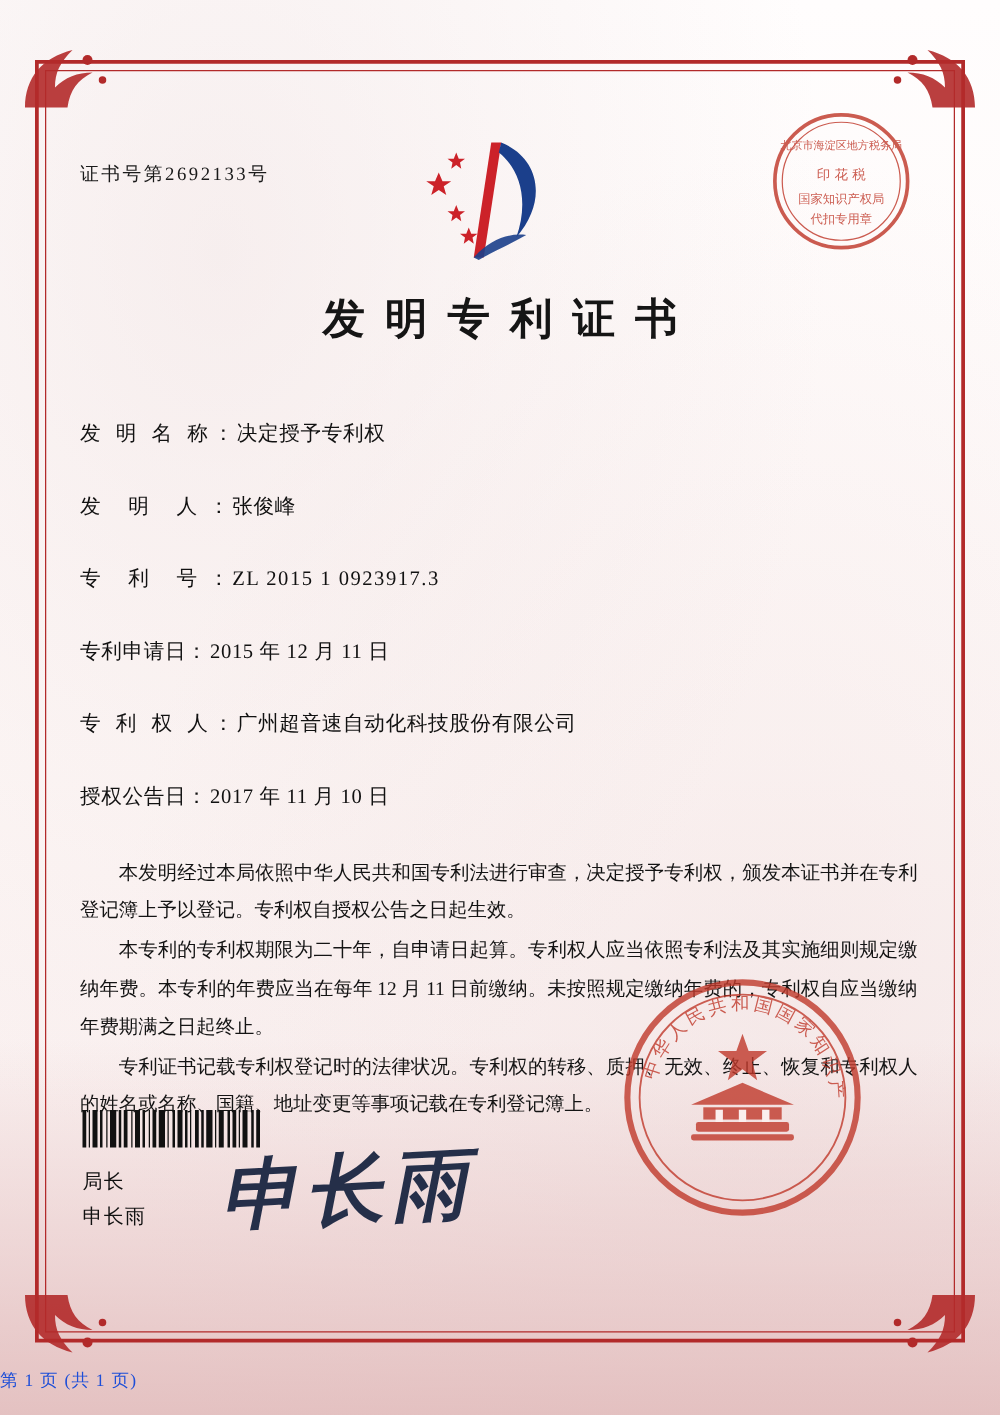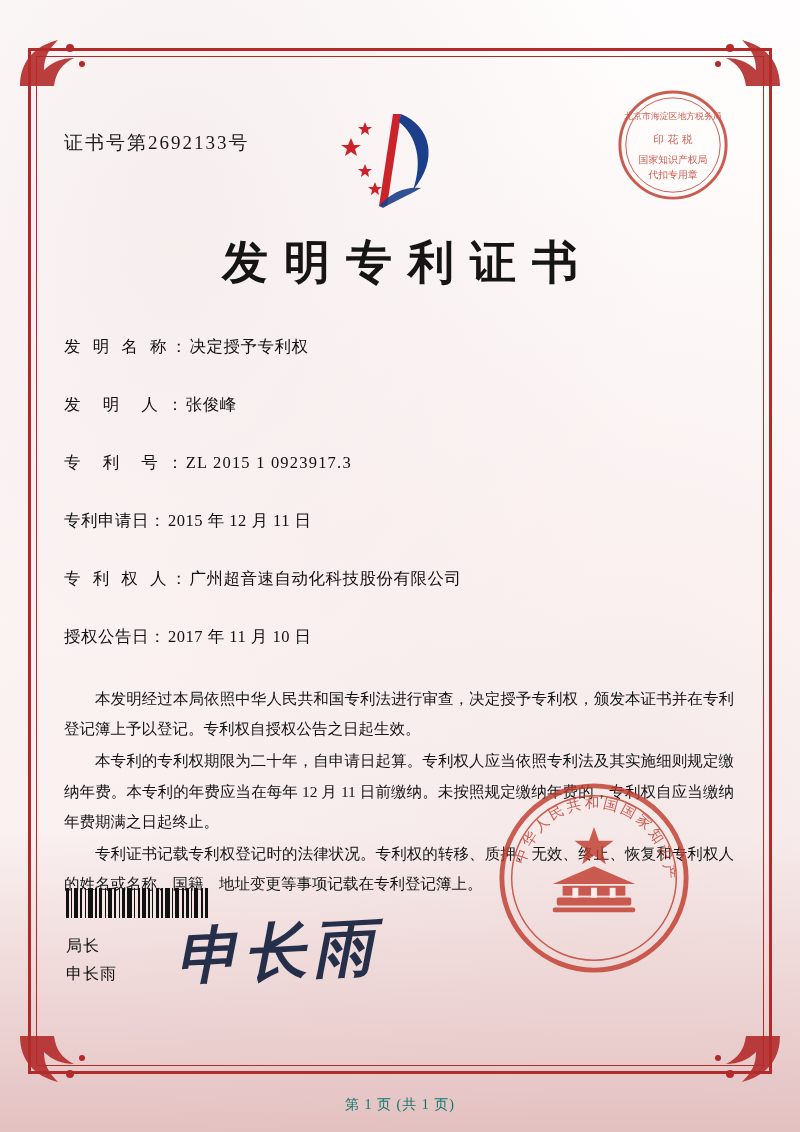--- a/index.html
+++ b/index.html
@@ -59,21 +59,21 @@
   .content {
     position: absolute;
     left: 36px; top: 56px; right: 36px; bottom: 66px;
   }
 
   
   .cert-no {
     position: absolute;
     left: 28px;
     top: 74px;
-    font-size: 19px;
+    font-size: 15px;
     letter-spacing: 2px;
     color: #1a1a1a;
   }
 
   
   .logo {
     position: absolute;
     left: 50%;
     transform: translateX(-50%);
     top: 48px;
@@ -92,21 +92,21 @@
     opacity: 0.82;
   }
   .stamp-tax svg { width: 100%; height: 100%; display: block; }
 
   
   .title {
     position: absolute;
     left: 0; right: 0;
     top: 176px;
     text-align: center;
-    font-size: 46px;
+    font-size: 34px;
     font-weight: bold;
     letter-spacing: 16px;
     text-indent: 16px;
     color: #151515;
     font-family: "DejaVu Serif", "Liberation Serif", serif;
   }
 
   
   .fields {
     position: absolute;
@@ -215,23 +215,23 @@
     letter-spacing: 2px;
     font-family: "Liberation Serif", serif;
     opacity: 0.92;
   }
 
   
   .footer {
     position: absolute;
     left: 0; right: 0;
     bottom: 18px;
-    text-align: center;
+    text-align: left;
     font-size: 14px;
-    color: #0f766e;
+    color: #1d4ed8;
     letter-spacing: 1px;
   }
 </style>
 </head>
 <body>
 
 <div class="page">
   <div class="paper-tint"></div>
   <div class="bottom-wash"></div>
 

